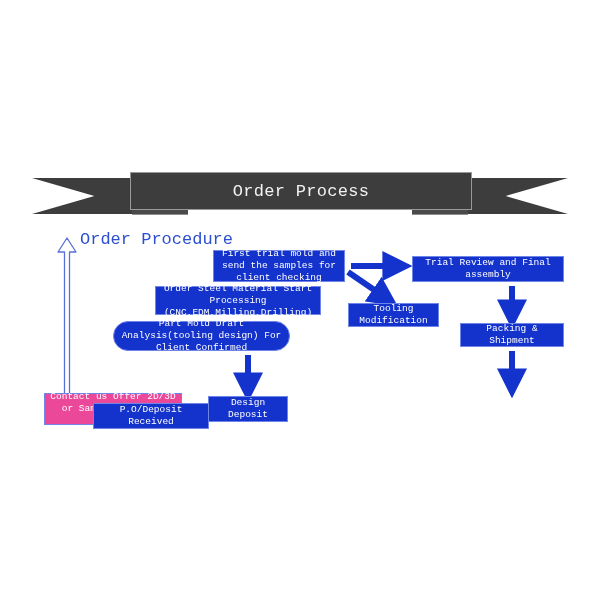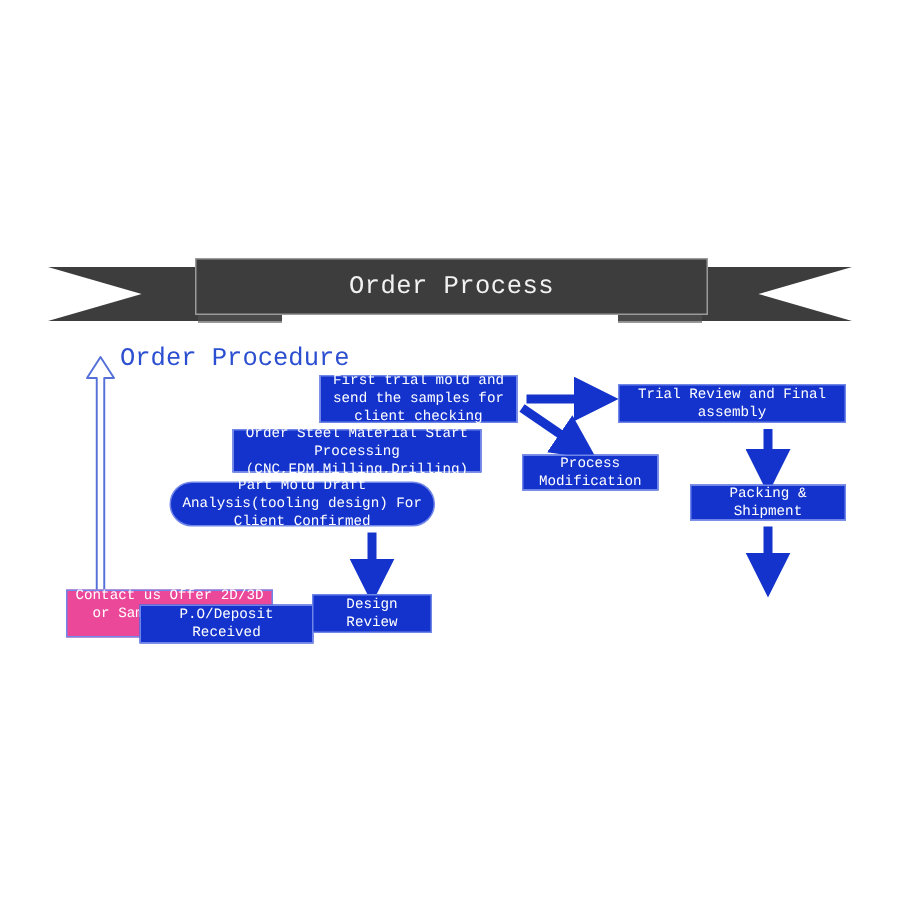--- a/index.html
+++ b/index.html
@@ -152,18 +152,18 @@
     <g>
       <line x1="512" y1="351" x2="512" y2="384" stroke="#1433cc" stroke-width="6" marker-end="url(#ah)"></line>
     </g>
   </svg>
 
   <div class="fbox" style="left: 44px; top: 393px; width: 138px; height: 32px; background: #ec4899; border-color: rgb(111, 134, 232); color: rgb(255, 255, 255);">Contact us Offer 2D/3D or Samples for the quote</div>
   <div class="fbox" style="left: 93px; top: 359px; width: 116px; height: 26px; background: rgb(20, 51, 204); border-color: rgb(111, 134, 232); color: rgb(255, 255, 255); margin-top: 44px;">P.O/Deposit Received</div>
   <div class="fbox" style="left: 113px; top: 321px; width: 177px; height: 30px; background: rgb(20, 51, 204); border-color: rgb(111, 134, 232); color: rgb(255, 255, 255); border-radius: 15px;">Part Mold Draft Analysis(tooling design) For Client Confirmed</div>
   <div class="fbox" style="left: 155px; top: 286px; width: 166px; height: 29px; background: rgb(20, 51, 204); border-color: rgb(111, 134, 232); color: rgb(255, 255, 255);">Order Steel Material Start Processing (CNC,EDM,Milling,Drilling)</div>
   <div class="fbox" style="left: 213px; top: 250px; width: 132px; height: 32px; background: rgb(20, 51, 204); border-color: rgb(111, 134, 232); color: rgb(255, 255, 255);">First trial mold and send the samples for client checking</div>
-  <div class="fbox" style="left: 348px; top: 303px; width: 91px; height: 24px; background: rgb(20, 51, 204); border-color: rgb(111, 134, 232); color: rgb(255, 255, 255);">Process Modification</div>
-  <div class="fbox" style="left: 208px; top: 396px; width: 80px; height: 26px; background: rgb(20, 51, 204); border-color: rgb(111, 134, 232); color: rgb(255, 255, 255);">Design Review</div>
+  <div class="fbox" style="left: 348px; top: 303px; width: 91px; height: 24px; background: rgb(20, 51, 204); border-color: rgb(111, 134, 232); color: rgb(255, 255, 255);">Tooling Modification</div>
+  <div class="fbox" style="left: 208px; top: 396px; width: 80px; height: 26px; background: rgb(20, 51, 204); border-color: rgb(111, 134, 232); color: rgb(255, 255, 255);">Design Deposit</div>
   <div class="fbox" style="left: 412px; top: 256px; width: 152px; height: 26px; background: rgb(20, 51, 204); border-color: rgb(111, 134, 232); color: rgb(255, 255, 255);">Trial Review and Final assembly</div>
   <div class="fbox" style="left: 460px; top: 323px; width: 104px; height: 24px; background: rgb(20, 51, 204); border-color: rgb(111, 134, 232); color: rgb(255, 255, 255);">Packing &amp; Shipment</div>
 
 </div>
 
 </body></html>

